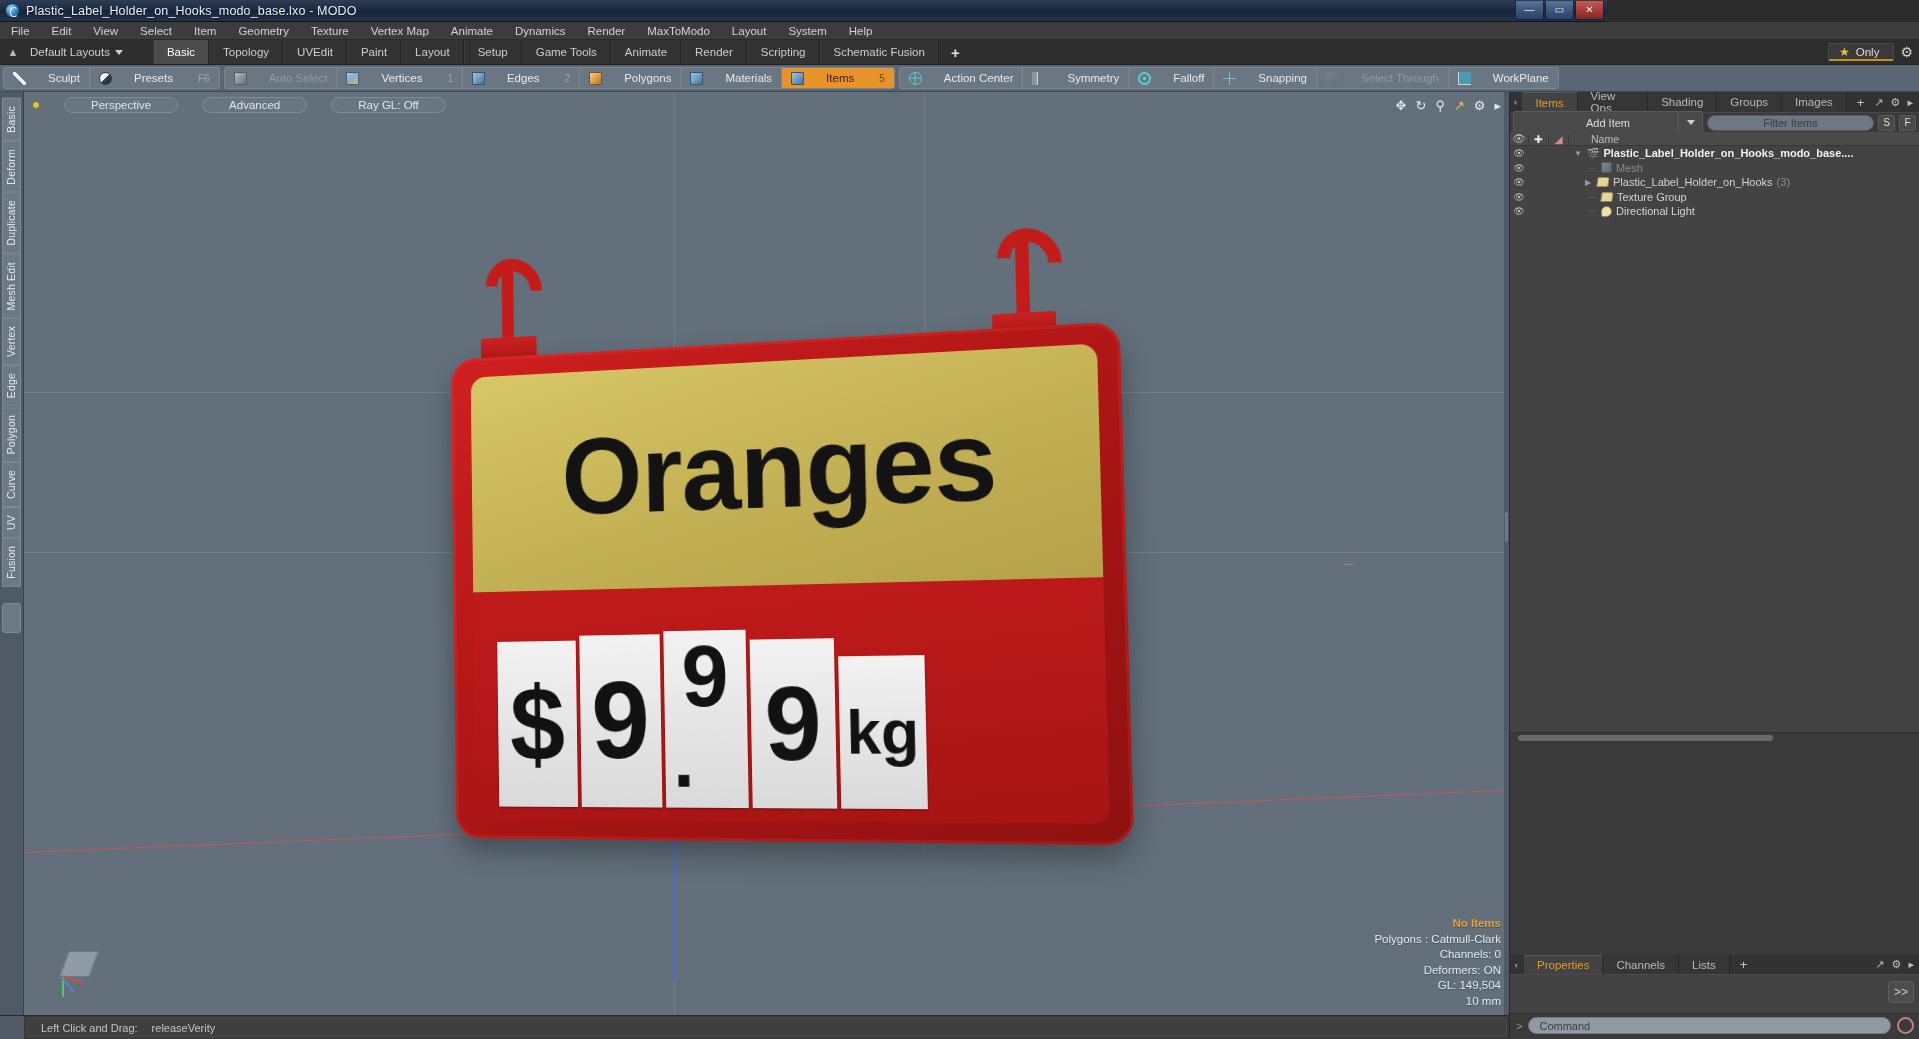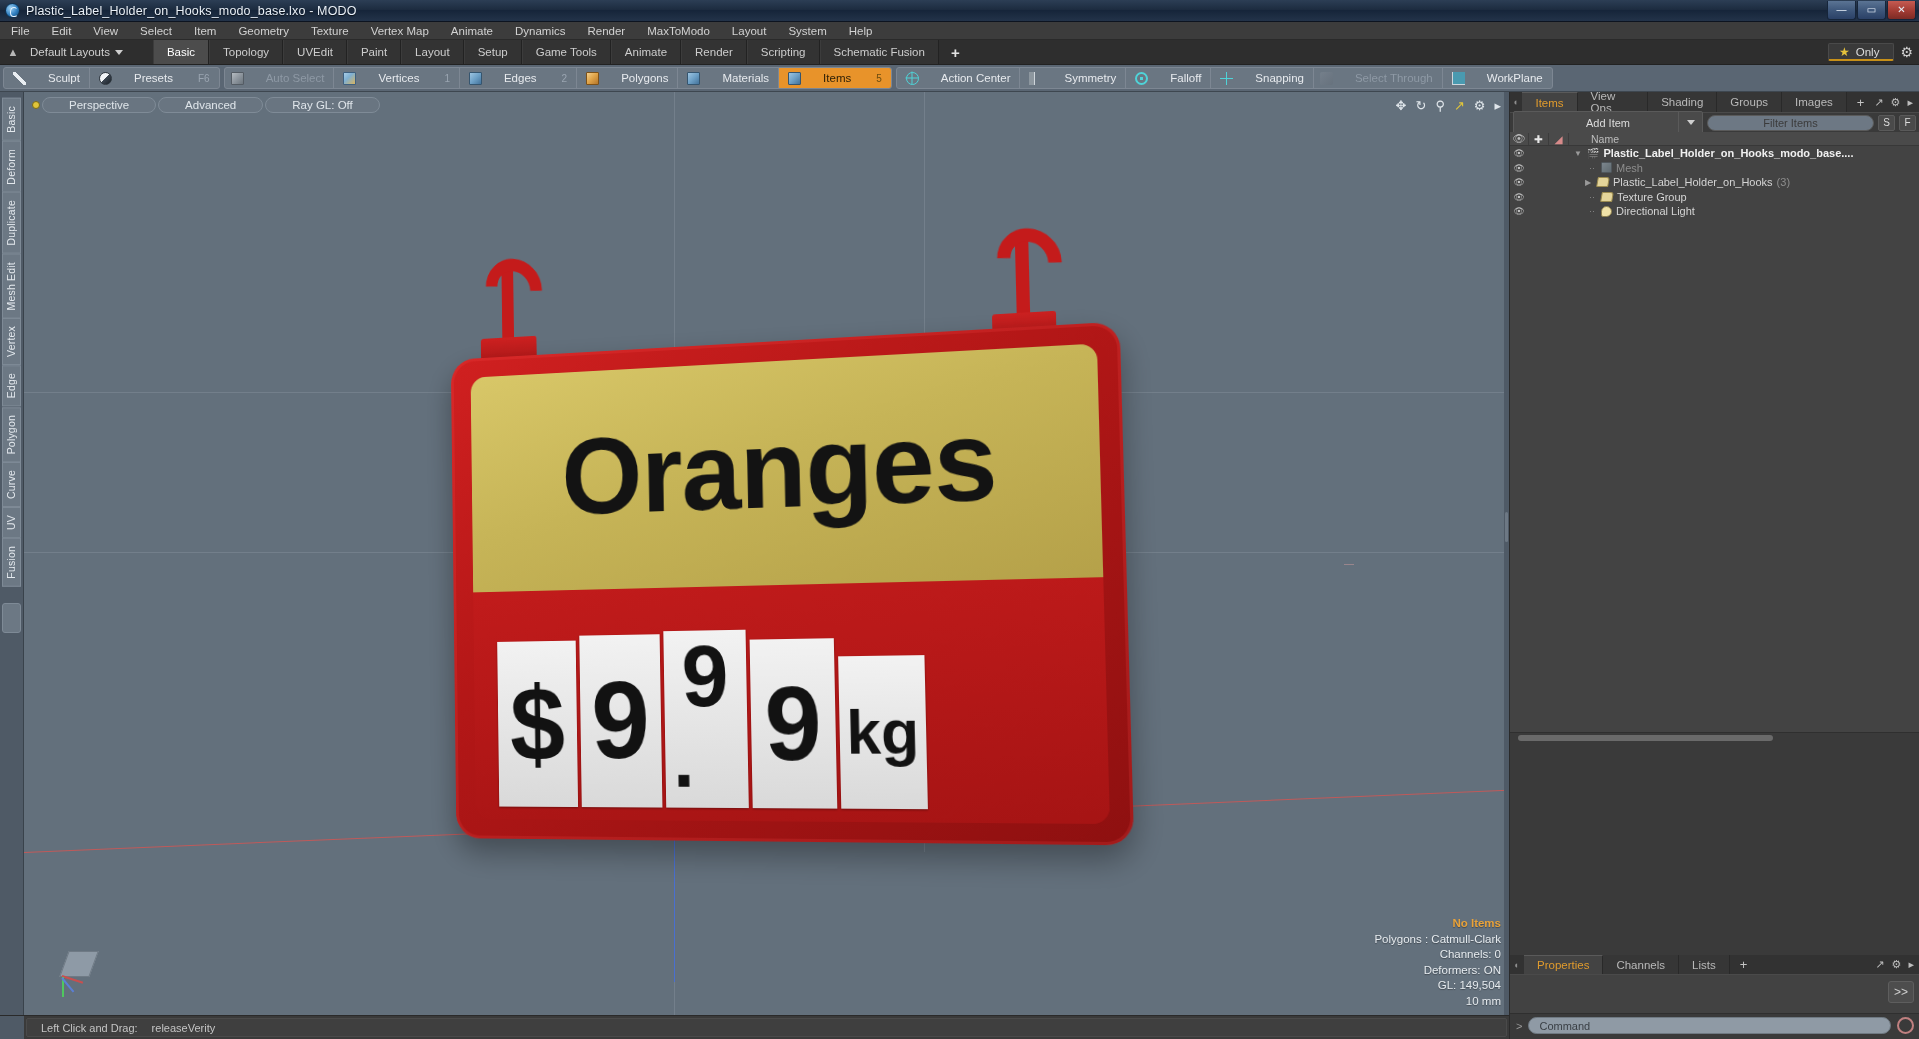--- a/index.html
+++ b/index.html
@@ -9,21 +9,21 @@
     background: #2b2b2b;
     font-family: "Liberation Sans", sans-serif;
     font-size: 12px;
     color: #c8c8c8;
     -webkit-font-smoothing: antialiased;
   }
   #app { position: relative; width: 1919px; height: 1039px; }
 
   
   .titlebar {
-    position: absolute; left: 0; top: 0; width: 1919px; height: 22px;
+    position: absolute; left: 0; top: 0; width: 1607px; height: 22px;
     background: linear-gradient(to bottom, #2c3e55 0%, #1d2c40 45%, #16253a 50%, #233349 100%);
     display: flex; align-items: center;
     border-bottom: 1px solid #0d1420;
   }
   .tb-icon {
     width: 15px; height: 15px; margin-left: 5px; margin-right: 6px;
     border-radius: 50%;
     background: radial-gradient(circle at 35% 32%, #9fd3f5 0%, #2f7ec0 55%, #11476e 100%);
     border: 1px solid #0d3152;
     position: relative; flex: none;
@@ -110,21 +110,21 @@
     background: #6a7682; border: 1px solid #7d8793; border-radius: 3px;
     overflow: hidden;
   }
   .mbtn {
     display: flex; align-items: center; gap: 22px;
     padding: 0 9px; font-size: 11.5px; color: #e7eaee; white-space: nowrap;
     border-right: 1px solid #7d8793;
   }
   .mbtn:last-child { border-right: none; }
   .mbtn.active { background: #e8932a; color: #2b1e06; }
-  .mbtn.dim { color: #8e99a5; padding-left: 6px; }
+  .mbtn.dim { color: #8e99a5; }
   .mbtn .keyhint { color: #9aa5b1; font-size: 10px; margin-left: 3px; }
   .mbtn.active .keyhint { color: #6b4b0e; }
 
   
   .ic { width: 13px; height: 13px; flex: none; position: relative; display: inline-block; }
   .ic-cube { background: linear-gradient(135deg,#9dc4e0 0%,#6fa2c8 48%,#43729a 100%); border:1px solid #35556f; border-radius:1px; }
   .ic-cube.orange { background: linear-gradient(135deg,#f3cf8c 0%,#e0a449 48%,#b4762a 100%); border-color:#7d5118; }
   .ic-cube.gray { background: linear-gradient(135deg,#b6bcc2 0%,#8f979f 48%,#6b747c 100%); border-color:#545c64; }
   .ic-cube.vert { background: linear-gradient(135deg,#a9cde6 0%,#7fb0d2 40%,#d9b45f 100%); border-color:#3f6080; }
   .ic-brush { background: linear-gradient(45deg,transparent 40%, #e9eef2 42%, #e9eef2 58%, transparent 60%); }
@@ -163,21 +163,21 @@
   }
 
   
   .viewport {
     position: absolute; left: 24px; top: 92px; width: 1485px; height: 923px;
     background: #63707c;
     overflow: hidden;
   }
   .vp-header {
     position: absolute; left: 0; top: 0; width: 100%; height: 26px;
-    display: flex; align-items: center; padding: 0 8px; gap: 2px;
+    display: flex; align-items: center; padding: 0 8px; gap: 24px;
     z-index: 5;
   }
   .vp-dot { width: 8px; height: 8px; border-radius: 50%; background: #e0c53a; border: 1px solid #7b6a17; }
   .vp-pill {
     border: 1px solid #7f8b97; border-radius: 10px;
     padding: 1px 26px; font-size: 11.5px; color: #dfe5ea;
     background: rgba(255,255,255,.04);
   }
   .vp-hdr-right { margin-left: auto; display: flex; align-items: center; gap: 9px; color: #e0e6eb; font-size: 13px; }
 

